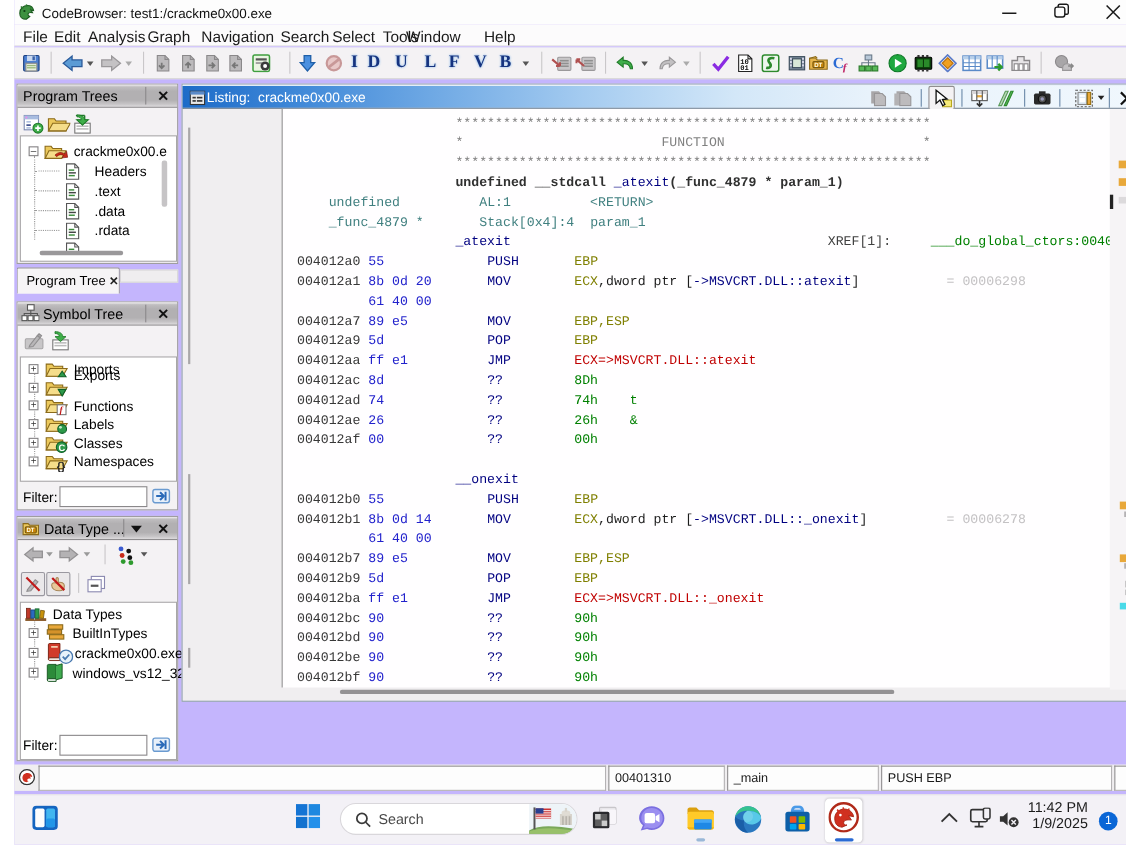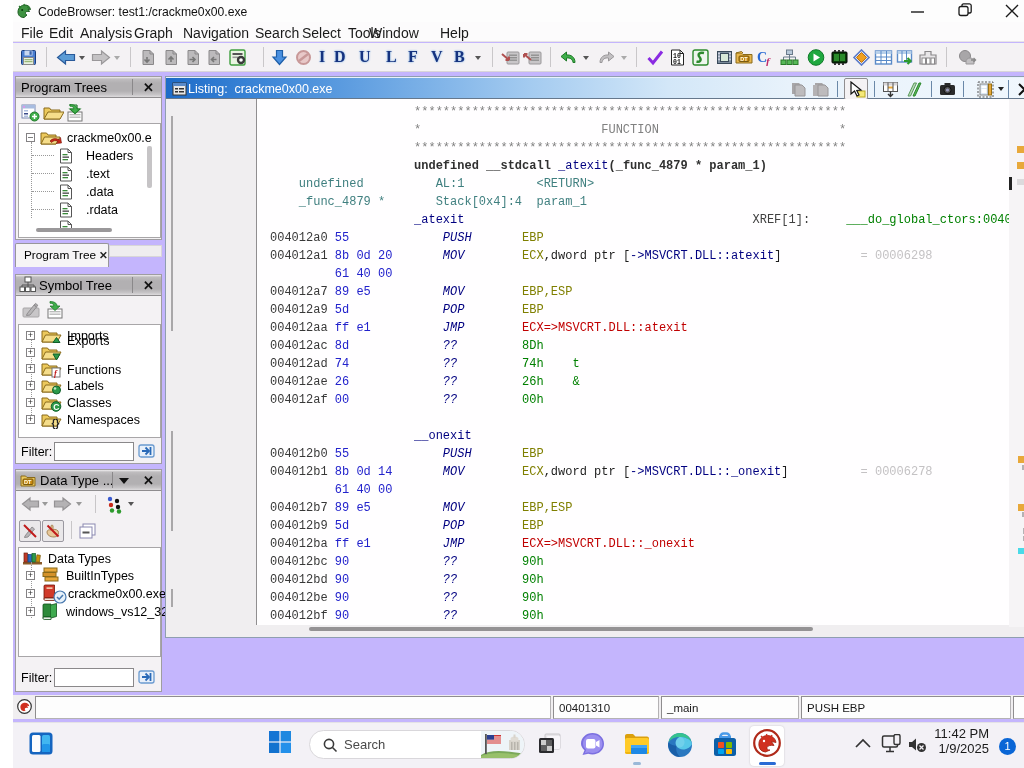--- a/index.html
+++ b/index.html
@@ -30,21 +30,21 @@
 .filterlab { position:absolute; font-size:12.5px; color:#000; }
 .filterbox { position:absolute; background:#fff; border:1px solid #8a888a; }
 
 
 #listing { position:absolute; left:152px; top:76px; width:868px; height:562px; border:1px solid #8f9eb0; background:#f0eef0; }
 #lhead { position:absolute; left:0; top:0; right:0; height:22px; border-top:1px solid #e8f2fc; border-bottom:1px solid #66788c; background:linear-gradient(90deg,#1d6bc8 0%,#3f88d8 12%,#6ea8e4 26%,#a4cbf0 42%,#d3e7f8 58%,#e8f2fb 72%,#f0f7fd 100%); }
 #lhead .t { position:absolute; left:22px; top:4px; font-size:12.5px; color:#fff; }
 #lbody { position:absolute; left:1px; top:22px; right:1px; bottom:1px; background:#f0eef0; }
 #lwhite { position:absolute; left:89px; top:0; width:753px; bottom:11px; background:#fffeff; border-left:1px solid #908e90; overflow:hidden; }
 #lpre { position:absolute; left:13px; top:4px; font-family:"Liberation Mono", monospace; font-size:12px; line-height:18px; white-space:pre; }
-.ad { color:#383838; } .by { color:#2222cc; } .mn { color:#000080;font-style:italic; }
+.ad { color:#383838; } .by { color:#2222cc; } .mn { color:#000080; }
 .rg { color:#7f7f00; } .op { color:#000080; } .rd { color:#c00000; }
 .gr { color:#008000; } .cm { color:#808080; } .te { color:#3f7f7f; }
 .lb { color:#000080; } .xr { color:#404040; } .eo { color:#c4c2c4; }
 .sg { color:#303030;font-weight:bold; } .dk { color:#1c1c1c; }
 
 
 #console { position:absolute; left:152px; top:644px; width:868px; height:47px; background:#fff; border:1px solid #9f9da0; }
 #chead { position:absolute; left:0; top:0; right:0; height:21px; background:linear-gradient(180deg,#f8f6f8 0%,#d3d1d3 30%,#c3c1c3 60%,#d4d2d4 85%,#e4e2e4 100%); border-bottom:1px solid #969496; }
 #statusbar { position:absolute; left:0; top:695px; width:1024px; height:24px; background:#f0eef0; }
 .sfield { position:absolute; top:1px; height:23px; background:#fdfdfd; border:1px solid #b4b2b4; border-top-color:#8f8d8f; border-left-color:#8f8d8f; font-size:11.5px; color:#1a1a1a; padding:5px 0 0 5px; }
@@ -490,21 +490,21 @@
           <line x1="2.5" y1="2.5" x2="13.5" y2="13.5" stroke="#c01a1a" stroke-width="2"></line>
         </svg>
     </div>
     <div class="abs" style="left:55px;top:51px;width:1px;height:18px;background:#c8c6c8"></div>
     <svg class="abs" style="left:62px;top:52px" width="19" height="18" viewBox="0 0 19 18">
         <rect x="5" y="2" width="12" height="11" fill="#fff" stroke="#8a88b0"></rect>
         <rect x="2" y="5" width="12" height="11" fill="#fff" stroke="#8a88b0"></rect>
         <rect x="4.5" y="9.5" width="7" height="2" fill="#555"></rect>
       </svg>
 
-    <div class="tree" style="left:2px;top:77px;width:143px;height:110px">
+    <div class="tree" style="left:2px;top:77px;width:143px;height:144px">
       <svg class="abs" style="left:2px;top:2px" width="23" height="17" viewBox="0 0 23 17">
           <rect x="2" y="12" width="19" height="2.5" fill="#8a5a2a"></rect>
           <rect x="3" y="3" width="3.5" height="9" fill="#c03a2a" stroke="#702010" stroke-width="0.7"></rect>
           <rect x="7" y="4.5" width="3.5" height="7.5" fill="#2a6ac0" stroke="#10407a" stroke-width="0.7"></rect>
           <rect x="11" y="3.5" width="3.5" height="8.5" fill="#2d9a4a" stroke="#10602a" stroke-width="0.7"></rect>
           <rect x="15.5" y="5" width="3.5" height="7" fill="#c8920a" stroke="#7a5a10" stroke-width="0.7" transform="rotate(8 17 8)"></rect>
         </svg>
       <div class="trow" style="left:29px;top:4px">Data Types</div>
       <div class="abs" style="left:12px;top:14px;width:1px;height:56px;border-left:1px dotted #999"></div>
       <div class="plusbox" style="left:7px;top:23px">+</div>

